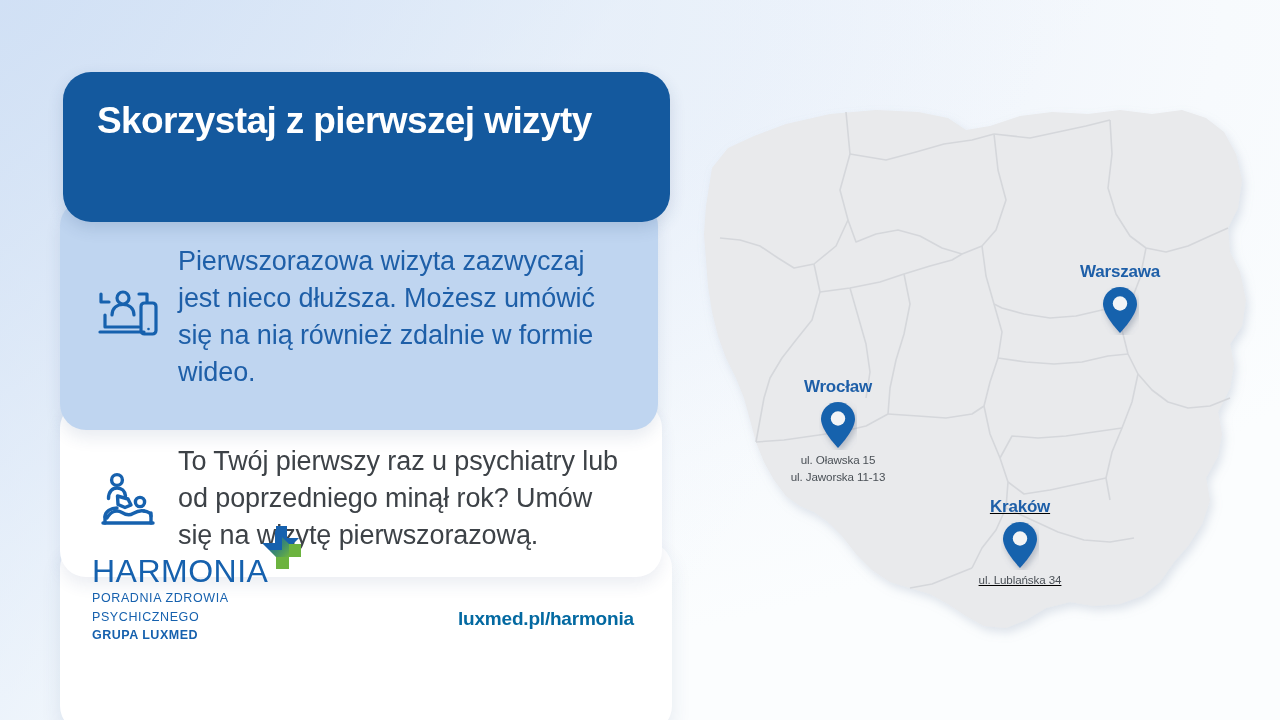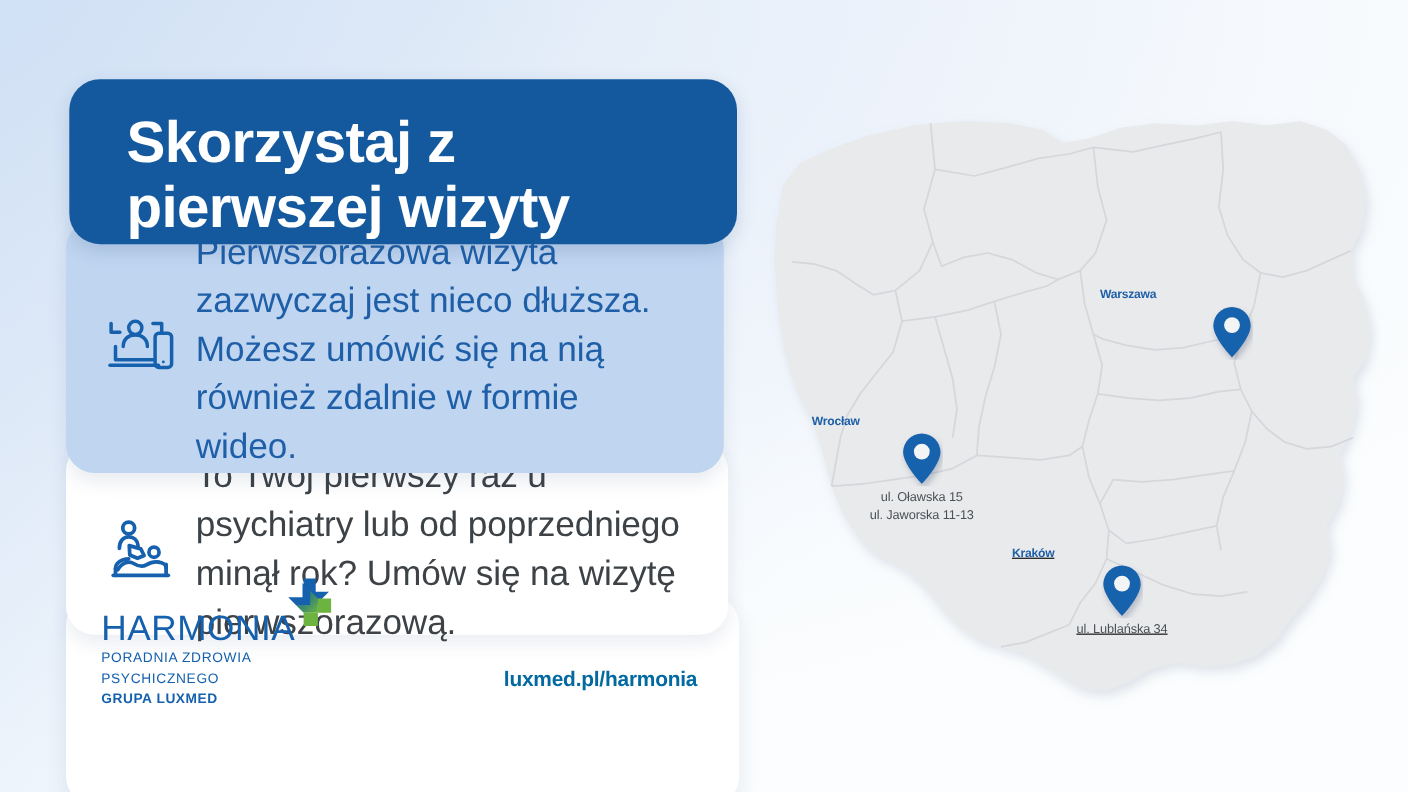--- a/index.html
+++ b/index.html
@@ -25,22 +25,22 @@
   }
   .layer{position:absolute;left:0;}
 
   #hdr{
     top:0;left:3px;width:607px;height:150px;
     background:#14599e;border-radius:28px;
     box-shadow:0 6px 16px rgba(40,70,120,.16);
     z-index:4;
   }
   #hdr h1{
-    margin:0;padding:28px 34px 0 52px;
-    color:#ffffff;font-size:53px;line-height:1.12;font-weight:bold;
+    margin:0;padding:28px 34px 0 34px;
+    color:#ffffff;font-size:37px;line-height:1.12;font-weight:bold;
     letter-spacing:-.6px;
   }
 
   #blk1{
     top:128px;left:0px;width:598px;height:230px;
     background:#bfd5f0;border-radius:26px;
     box-shadow:0 8px 16px rgba(40,70,120,.10);
     z-index:3;
     display:flex;align-items:center;
   }
@@ -52,21 +52,21 @@
     display:flex;align-items:center;
   }
   #blk3{
     top:470px;left:0px;width:612px;height:190px;
     background:#ffffff;border-radius:26px;
     box-shadow:0 10px 20px rgba(40,70,120,.10);
     z-index:1;
   }
 
   .row-icon{width:100px;display:flex;justify-content:center;align-items:center;flex:0 0 100px;margin-left:18px;}
-  .row-text{font-size:32px;line-height:1.38;letter-spacing:-.1px;padding-right:36px;}
+  .row-text{font-size:27px;line-height:1.38;letter-spacing:-.1px;padding-right:36px;}
   #txt1{color:#1e5fa8;}
   #txt2{color:#3d4247;}
   #blk1 .row-text{margin-top:4px;}
   #blk2 .row-text{margin-top:18px;}
   #blk2 .row-icon{margin-top:18px;}
 
   
   #logo{position:absolute;left:92px;top:555px;z-index:6;}
   #logoname{
     font-size:32px;font-weight:normal;color:#1661ae;letter-spacing:.5px;line-height:1;
@@ -79,22 +79,22 @@
     position:absolute;left:458px;top:608px;z-index:7;
     font-size:19px;font-weight:bold;color:#0369a1;letter-spacing:-.2px;
   }
 
   
   #map{position:absolute;left:690px;top:96px;width:566px;height:566px;}
   #map svg{display:block;width:566px;height:566px;}
 
   .city{position:absolute;z-index:5;}
   .city-name{
-    font-size:11px;font-weight:bold;color:#1e5fa8;letter-spacing:-.2px;
-    white-space:nowrap;
+    font-size:17px;font-weight:bold;color:#1e5fa8;letter-spacing:-.2px;
+    text-align:center;white-space:nowrap;
   }
   .pin-wrap{display:flex;justify-content:center;margin-top:3px;}
   .addr{
     font-size:11.6px;color:#4a5056;line-height:1.45;text-align:center;
     white-space:nowrap;margin-top:2px;letter-spacing:-.1px;
   }
   #c-warszawa{left:1000px;top:262px;width:240px;}
   #c-wroclaw{left:738px;top:377px;width:200px;}
   #c-krakow{left:920px;top:497px;width:200px;text-decoration:underline;}
 </style>

